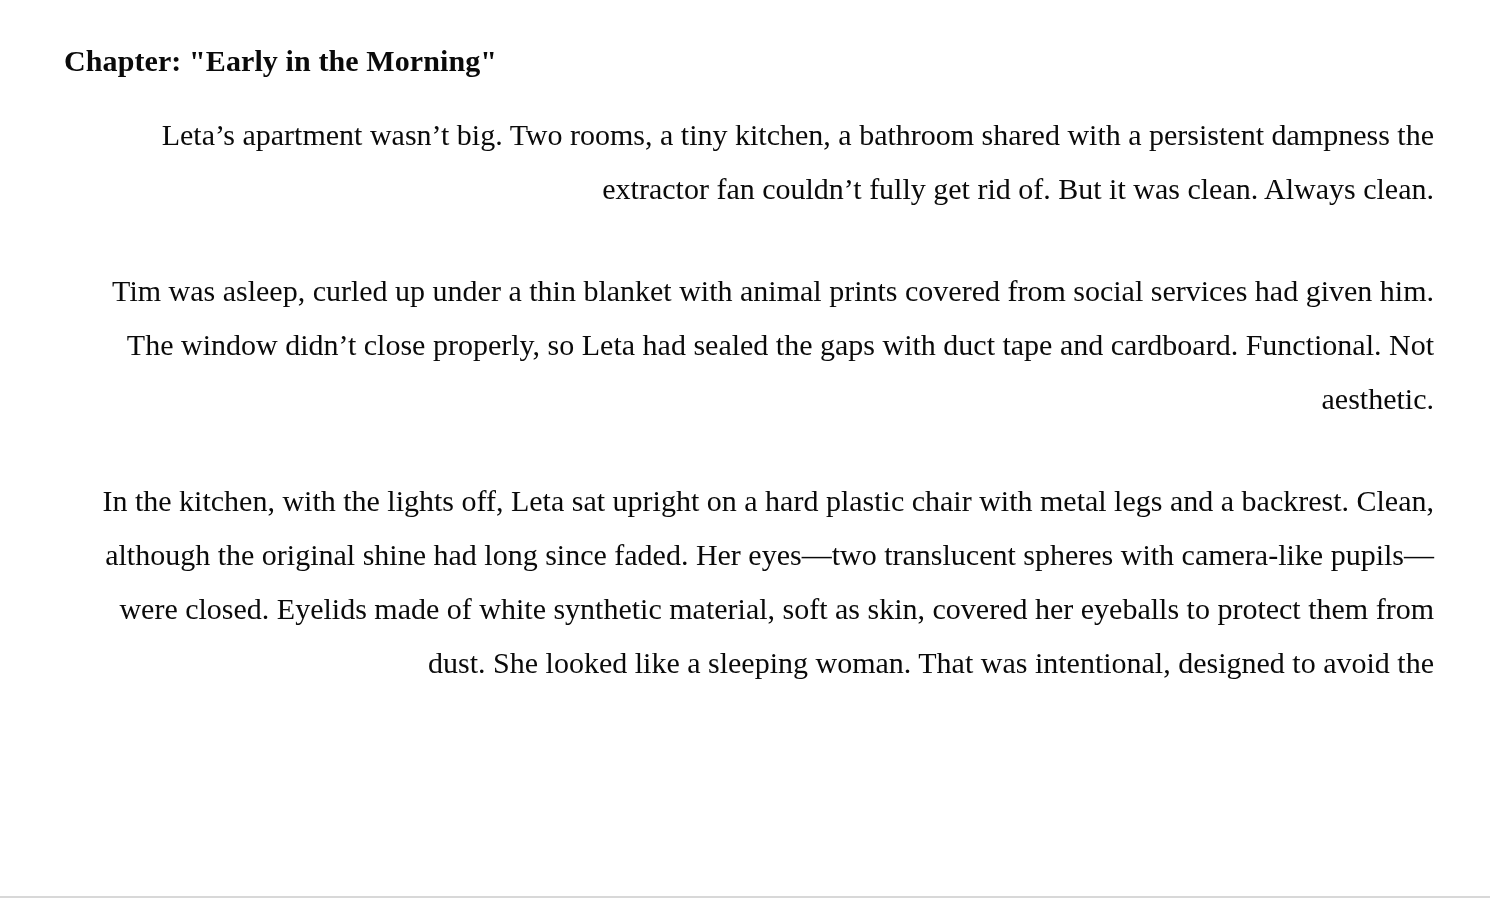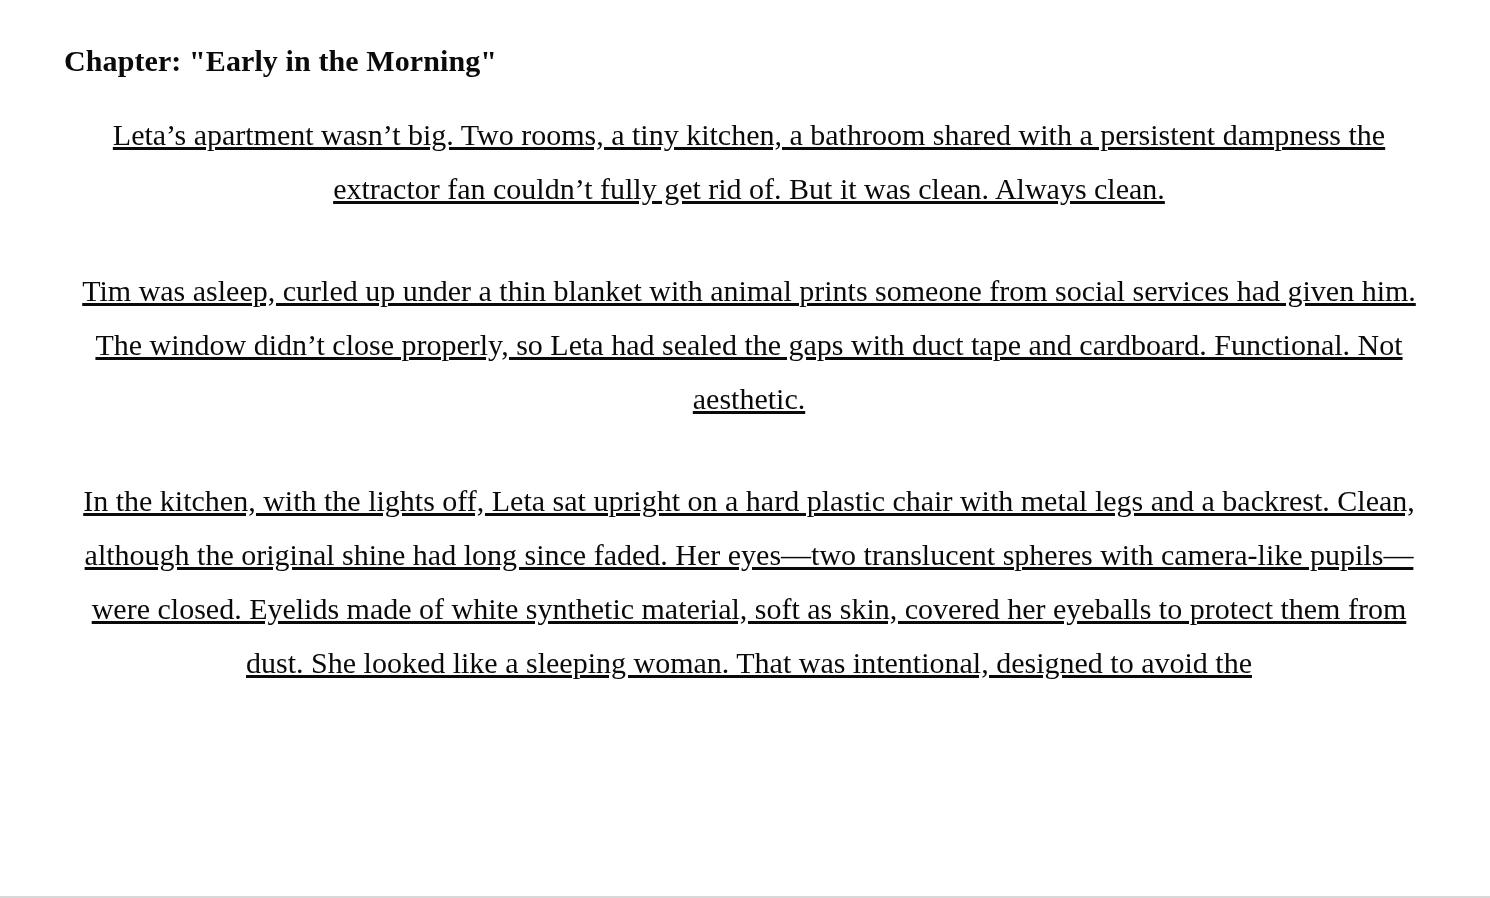--- a/index.html
+++ b/index.html
@@ -27,37 +27,36 @@
     font-weight: bold;
     line-height: 1.25;
     margin: 0 0 28px 0;
     letter-spacing: 0.1px;
   }
   .para {
     font-size: 30px;
     line-height: 1.8;
     margin: 0 0 48px 0;
     max-width: 1385px;
-    text-align: center;
-    text-decoration: underline;
+    text-align: right;
   }
   .para:last-child {
     margin-bottom: 0;
   }
   .bottom-rule {
     position: absolute;
     left: 0;
     right: 0;
     bottom: 0;
     height: 2px;
     background: #d8d8d8;
   }
 </style>
 </head>
 <body>
 
 <div class="page">
   <h1 class="chapter-heading">Chapter: "Early in the Morning"</h1>
   <p class="para">Leta’s apartment wasn’t big. Two rooms, a tiny kitchen, a bathroom shared with a persistent dampness the extractor fan couldn’t fully get rid of. But it was clean. Always clean.</p>
-  <p class="para">Tim was asleep, curled up under a thin blanket with animal prints someone from social services had given him. The window didn’t close properly, so Leta had sealed the gaps with duct tape and cardboard. Functional. Not aesthetic.</p>
+  <p class="para">Tim was asleep, curled up under a thin blanket with animal prints covered from social services had given him. The window didn’t close properly, so Leta had sealed the gaps with duct tape and cardboard. Functional. Not aesthetic.</p>
   <p class="para">In the kitchen, with the lights off, Leta sat upright on a hard plastic chair with metal legs and a backrest. Clean, although the original shine had long since faded. Her eyes—two translucent spheres with camera-like pupils—were closed. Eyelids made of white synthetic material, soft as skin, covered her eyeballs to protect them from dust. She looked like a sleeping woman. That was intentional, designed to avoid the</p>
   <div class="bottom-rule"></div>
 </div>
 
 </body></html>

